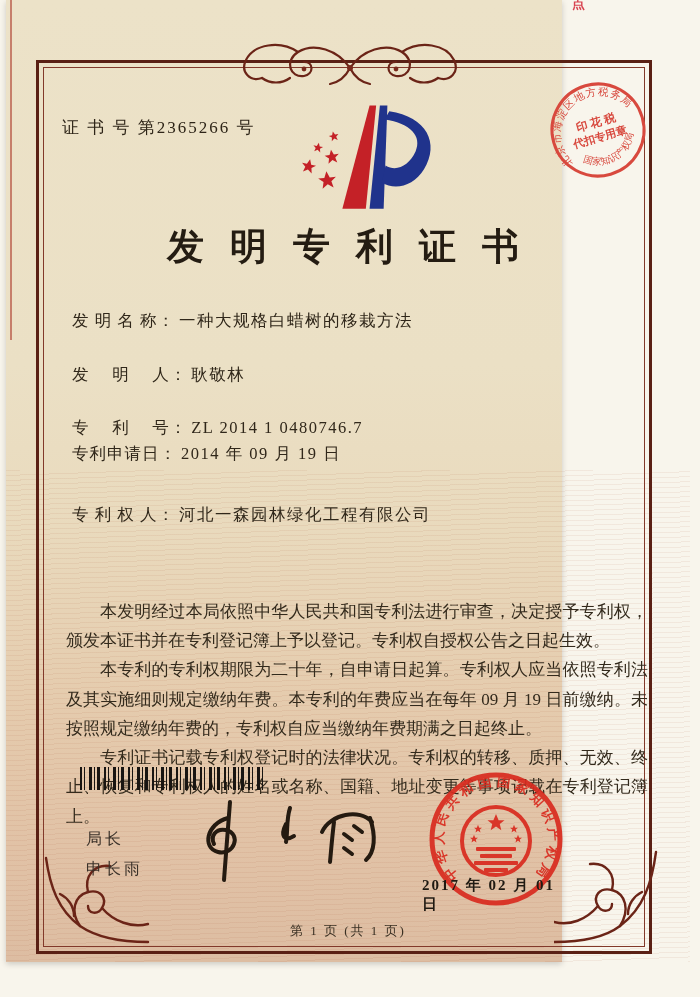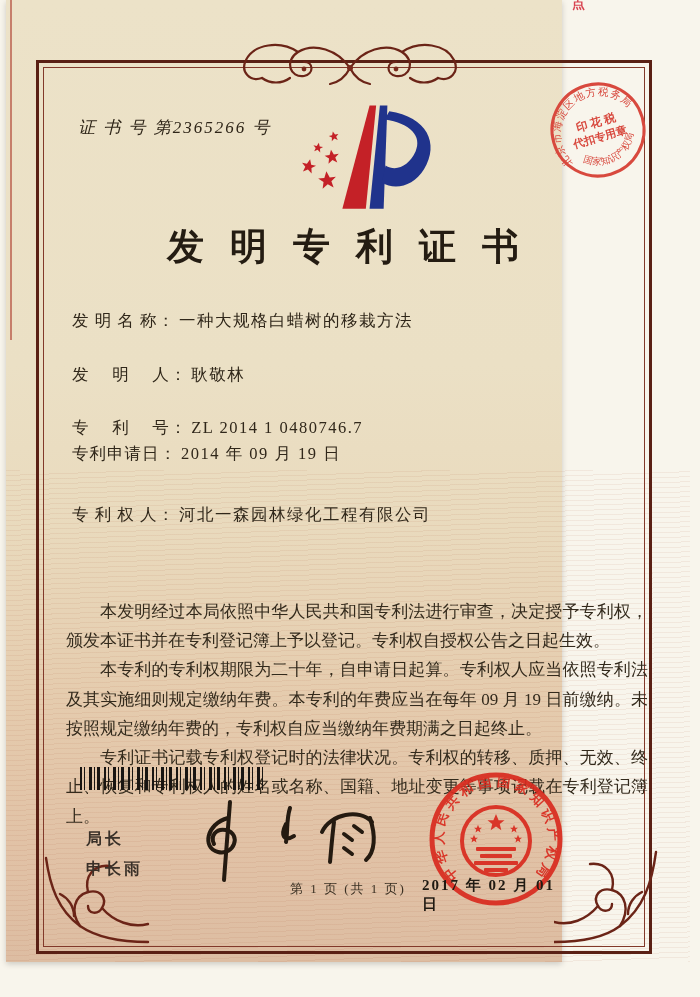--- a/index.html
+++ b/index.html
@@ -29,23 +29,22 @@
     border:1px solid #82392a;
   }
   .ornament{position:absolute;pointer-events:none;}
   .watermark{
     position:absolute;left:566px;top:0;height:13px;overflow:hidden;
     color:#d8唉4350;color:#d84350;font-family:"Liberation Sans",sans-serif;
     font-size:13px;font-weight:bold;letter-spacing:1px;
   }
   .watermark span{display:block;margin-top:-5px;}
   .cert-no{
-    position:absolute;left:72px;top:116px;font-size:17px;letter-spacing:2px;
+    position:absolute;left:56px;top:116px;font-size:17px;letter-spacing:2px;
     color:#2e2518;
-    font-style:italic;
   }
   .title{
     position:absolute;left:0;top:222px;width:684px;text-align:center;
     font-size:37px;font-weight:600;color:#241c12;
     letter-spacing:26px;padding-left:16px;box-sizing:border-box;
   }
   .field{position:absolute;left:66px;font-size:16.5px;color:#30271a;letter-spacing:1px;white-space:pre;}
   .field .val{margin-left:4px;letter-spacing:1.5px;}
   .f0{top:310px}.f1{top:364px}.f2{top:417px}.f3{top:443px}.f4{top:504px}.f5{top:565px}
   .body-text{
@@ -58,28 +57,28 @@
     background:repeating-linear-gradient(90deg,
       #191512 0 2px,transparent 2px 4px,
       #191512 4px 5px,transparent 5px 9px,
       #191512 9px 12px,transparent 12px 14px,
       #191512 14px 15px,transparent 15px 17px,
       #191512 17px 20px,transparent 20px 24px);
   }
   .sig-labels{
     position:absolute;left:80px;top:824px;
     font-family:"Liberation Sans","DejaVu Sans",sans-serif;
-    font-size:16px;font-weight:700;color:#3a3129;letter-spacing:3px;line-height:1.9;
+    font-size:16px;font-weight:400;color:#3a3129;letter-spacing:3px;line-height:1.9;
   }
   .seal-date{
     position:absolute;left:416px;top:876px;font-size:15px;font-weight:600;
     color:#1f1a12;letter-spacing:2px;
   }
   .footer{
-    position:absolute;left:0;top:880px;width:684px;text-align:center;
+    position:absolute;left:0;top:922px;width:684px;text-align:center;
     font-size:13px;color:#3a3023;letter-spacing:2px;
   }
   svg text{font-family:"Liberation Serif","DejaVu Serif",serif;}
 </style>
 </head>
 <body>
 
 <div class="scan">
   <div class="guilloche"></div>
   <div class="edge-line"></div>

